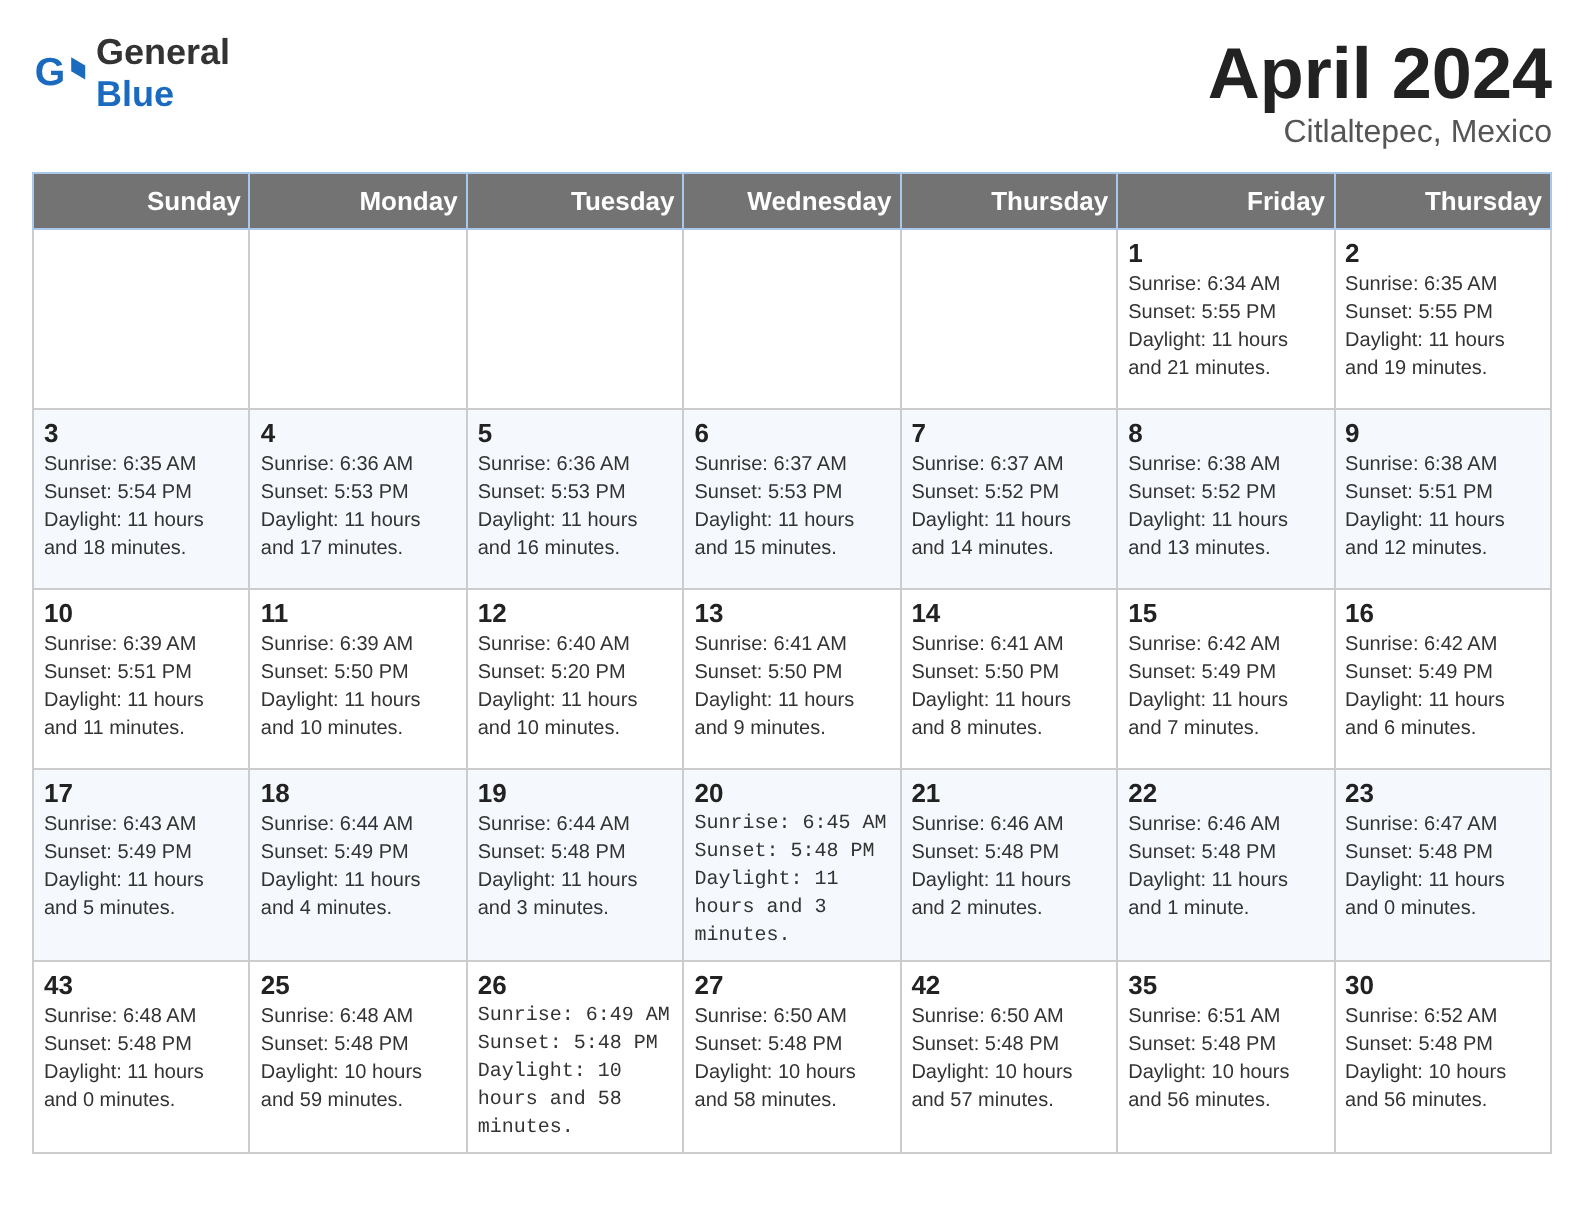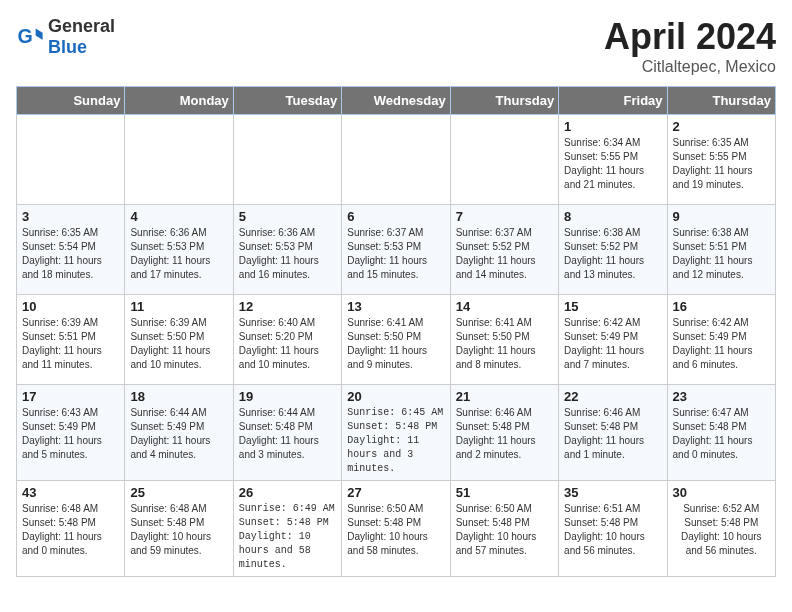--- a/index.html
+++ b/index.html
@@ -292,32 +292,32 @@
 Sunset: 5:48 PM
 Daylight: 10 hours and 58 minutes.</div>
         </td>
         <td>
           <span class="day-number">27</span>
           <div class="day-info" style="white-space: pre-line;">Sunrise: 6:50 AM
 Sunset: 5:48 PM
 Daylight: 10 hours and 58 minutes.</div>
         </td>
         <td>
-          <span class="day-number">51</span>
+          <span class="day-number">42</span>
           <div class="day-info" style="white-space: pre-line;">Sunrise: 6:50 AM
 Sunset: 5:48 PM
 Daylight: 10 hours and 57 minutes.</div>
         </td>
         <td>
           <span class="day-number">35</span>
           <div class="day-info" style="white-space: pre-line;">Sunrise: 6:51 AM
 Sunset: 5:48 PM
 Daylight: 10 hours and 56 minutes.</div>
         </td>
         <td>
           <span class="day-number">30</span>
-          <div class="day-info" style="white-space: pre-line; text-align: center;">Sunrise: 6:52 AM
+          <div class="day-info" style="white-space: pre-line;">Sunrise: 6:52 AM
 Sunset: 5:48 PM
 Daylight: 10 hours and 56 minutes.</div>
         </td>
       </tr>
     </tbody>
 </table>
 
 </body></html>

